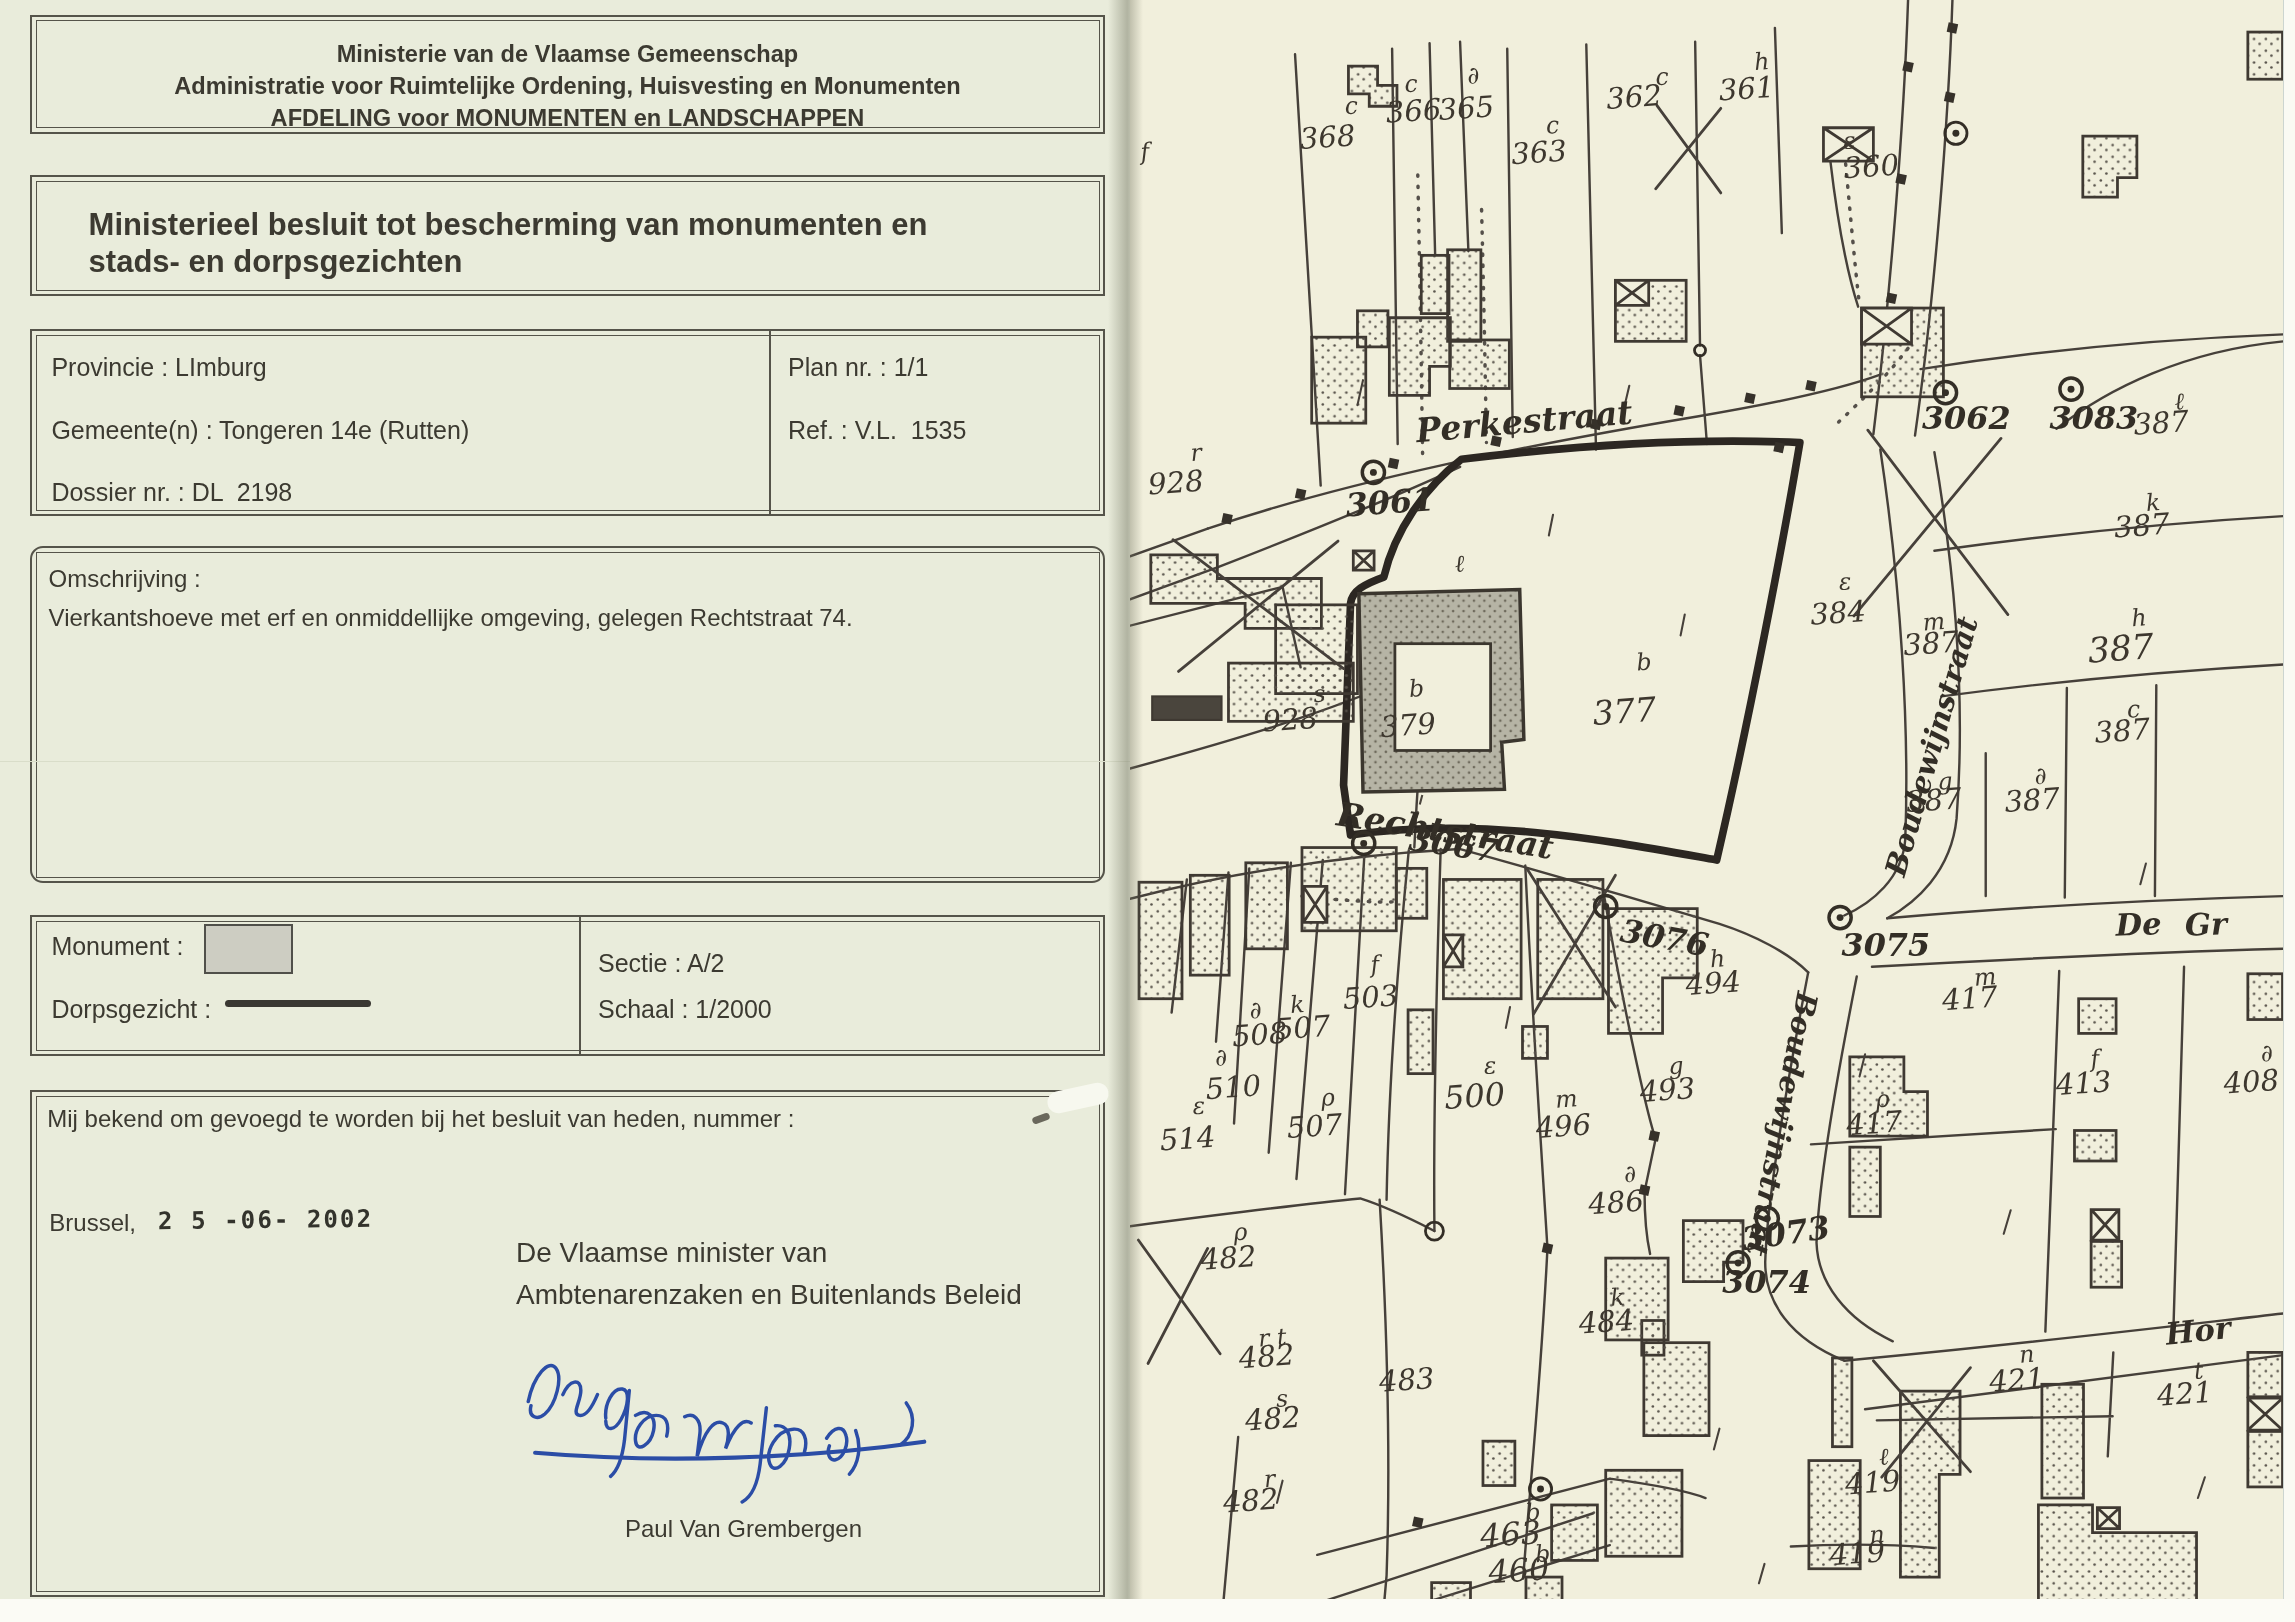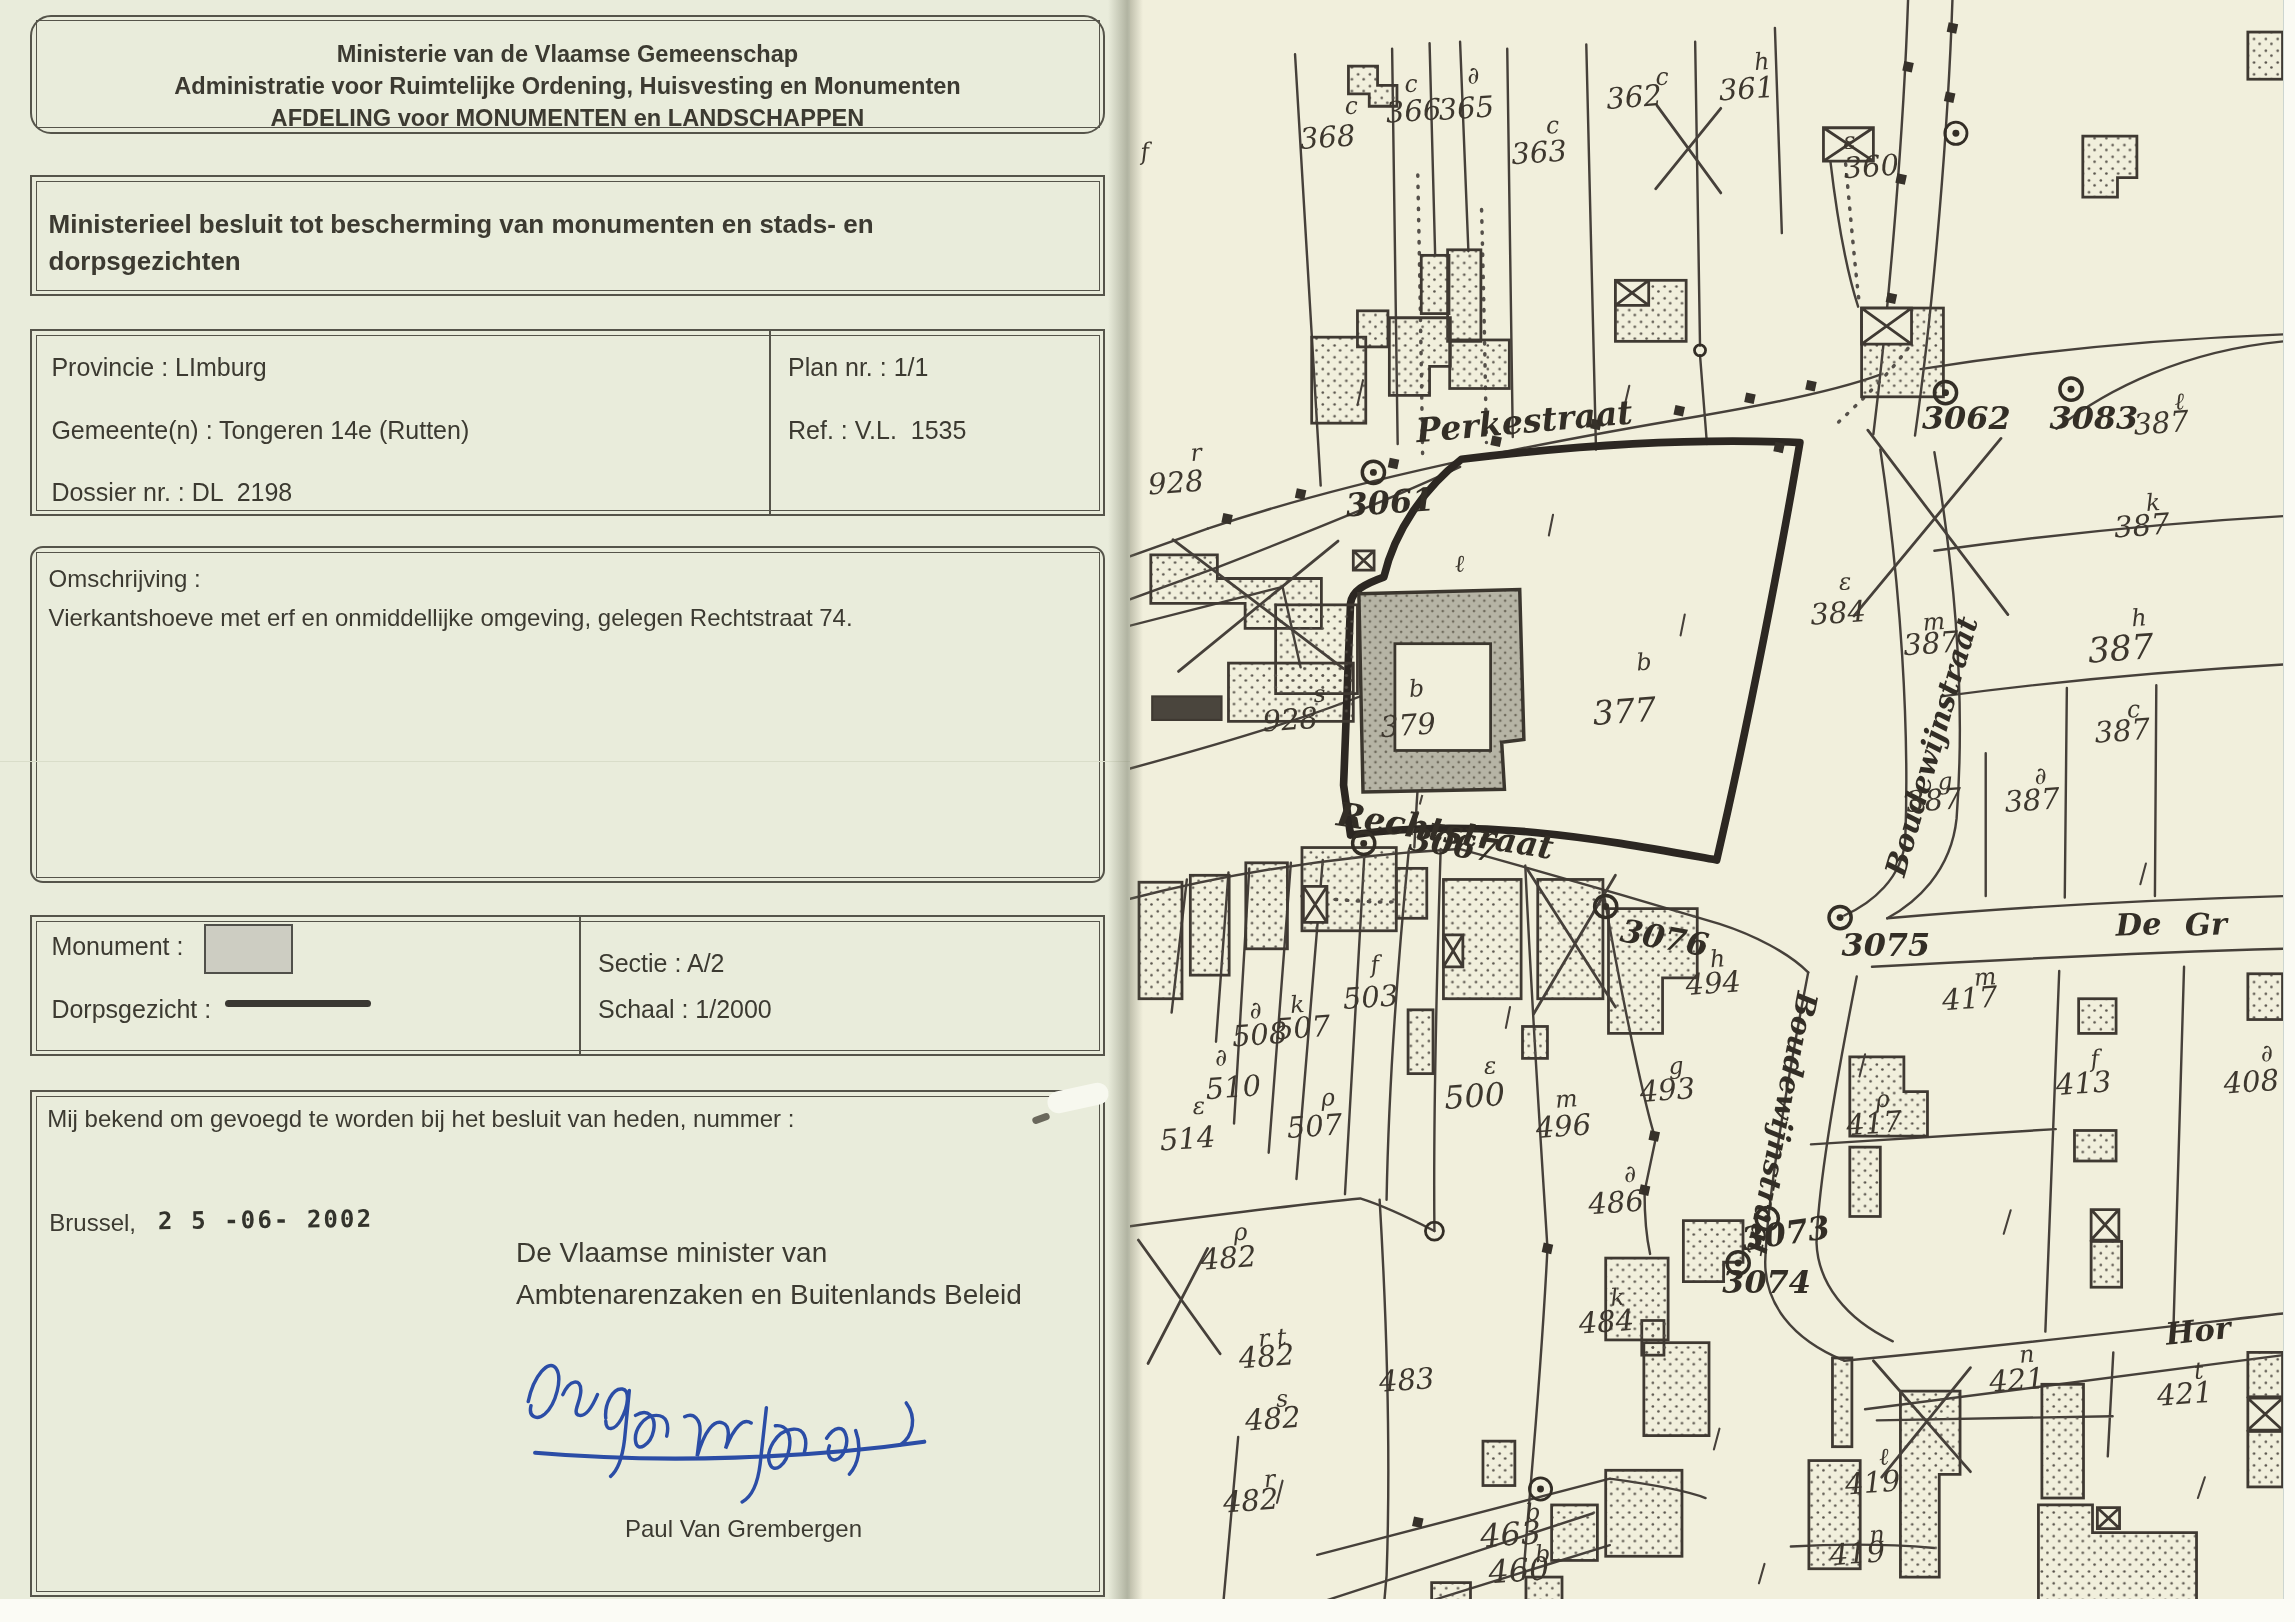--- a/index.html
+++ b/index.html
@@ -2,24 +2,24 @@
 <html style="font-size:11px"><head>
 <meta charset="utf-8">
 <style>
   html,body{margin:0;padding:0;background:#888;}
   #stage{position:relative;width:2295px;height:1623px;background:#e9ecdb;overflow:hidden;
          font-family:"Liberation Sans",sans-serif;color:#3c3a31;}
   
   #doc{position:absolute;left:0;top:0;width:1130px;height:1623px;background:#e9ecdb;}
   .dbox{position:absolute;border:2.1px solid #55544a;}
   .dbox::after{content:"";position:absolute;inset:3.5px;border:1.4px solid #55544a;pointer-events:none;}
-  .hdr{left:30px;top:14.6px;width:1071px;height:115px;text-align:center;border-radius:21px;}
+  .hdr{left:30px;top:14.6px;width:1071px;height:115px;text-align:center;}
   .hdr-in{position:relative;padding-top:21px;font-weight:bold;font-size:23.6px;line-height:32px;}
   .ttl{left:30px;top:175px;width:1071px;height:117px;}
-  .ttl-in{position:relative;padding:29px 0 0 16.6px;font-weight:bold;font-size:26px;line-height:37px;width:922px;}
+  .ttl-in{position:relative;padding:29px 0 0 16.6px;font-weight:bold;font-size:31px;line-height:37px;width:922px;margin-left:40px;}
   .ids{left:30px;top:329px;width:1071px;height:183px;}
   .ids-div{position:absolute;left:737px;top:0;bottom:0;border-left:2.1px solid #55544a;}
   .frow{position:absolute;font-size:25px;white-space:pre;}
   .oms{left:30px;top:546px;width:1071px;height:333px;border-radius:13px;}
   .oms-in{position:relative;padding:11px 0 0 16.6px;font-size:24px;line-height:39px;width:985px;}
   .leg{left:30px;top:915px;width:1071px;height:137px;}
   .leg-div{position:absolute;left:547px;top:0;bottom:0;border-left:2.1px solid #55544a;}
   .sw{position:absolute;left:172px;top:7px;width:85px;height:46px;background:#cdcdc2;border:2.1px solid #50504a;}
   .dgl{position:absolute;left:193px;top:83px;width:146px;height:7px;background:#3a3832;border-radius:4.2px;}
   .clo{left:30px;top:1090px;width:1071px;height:503px;}

